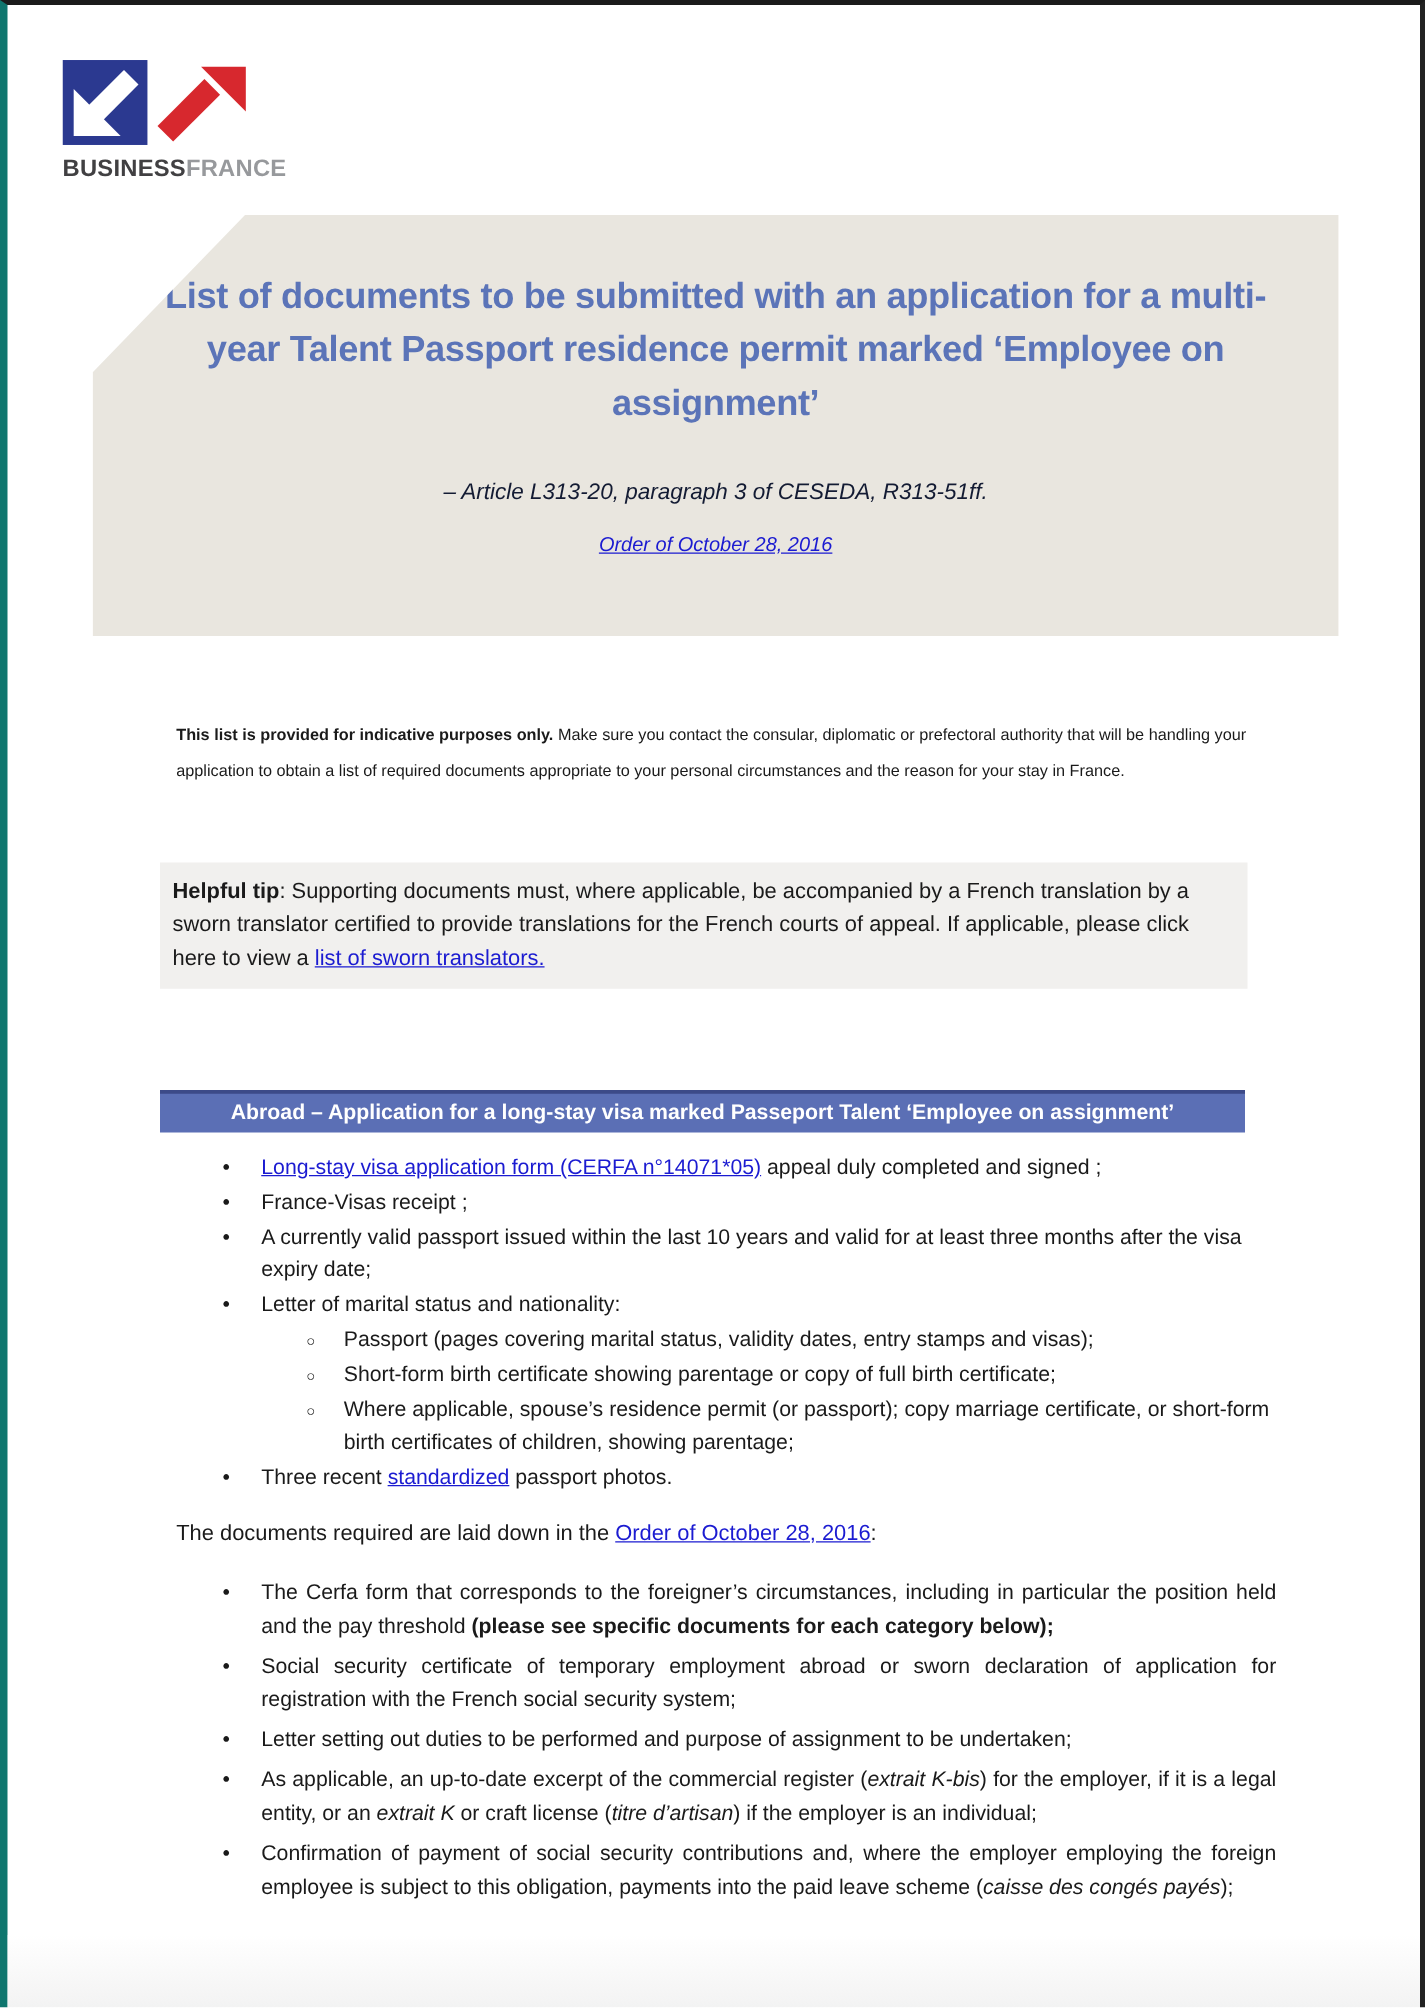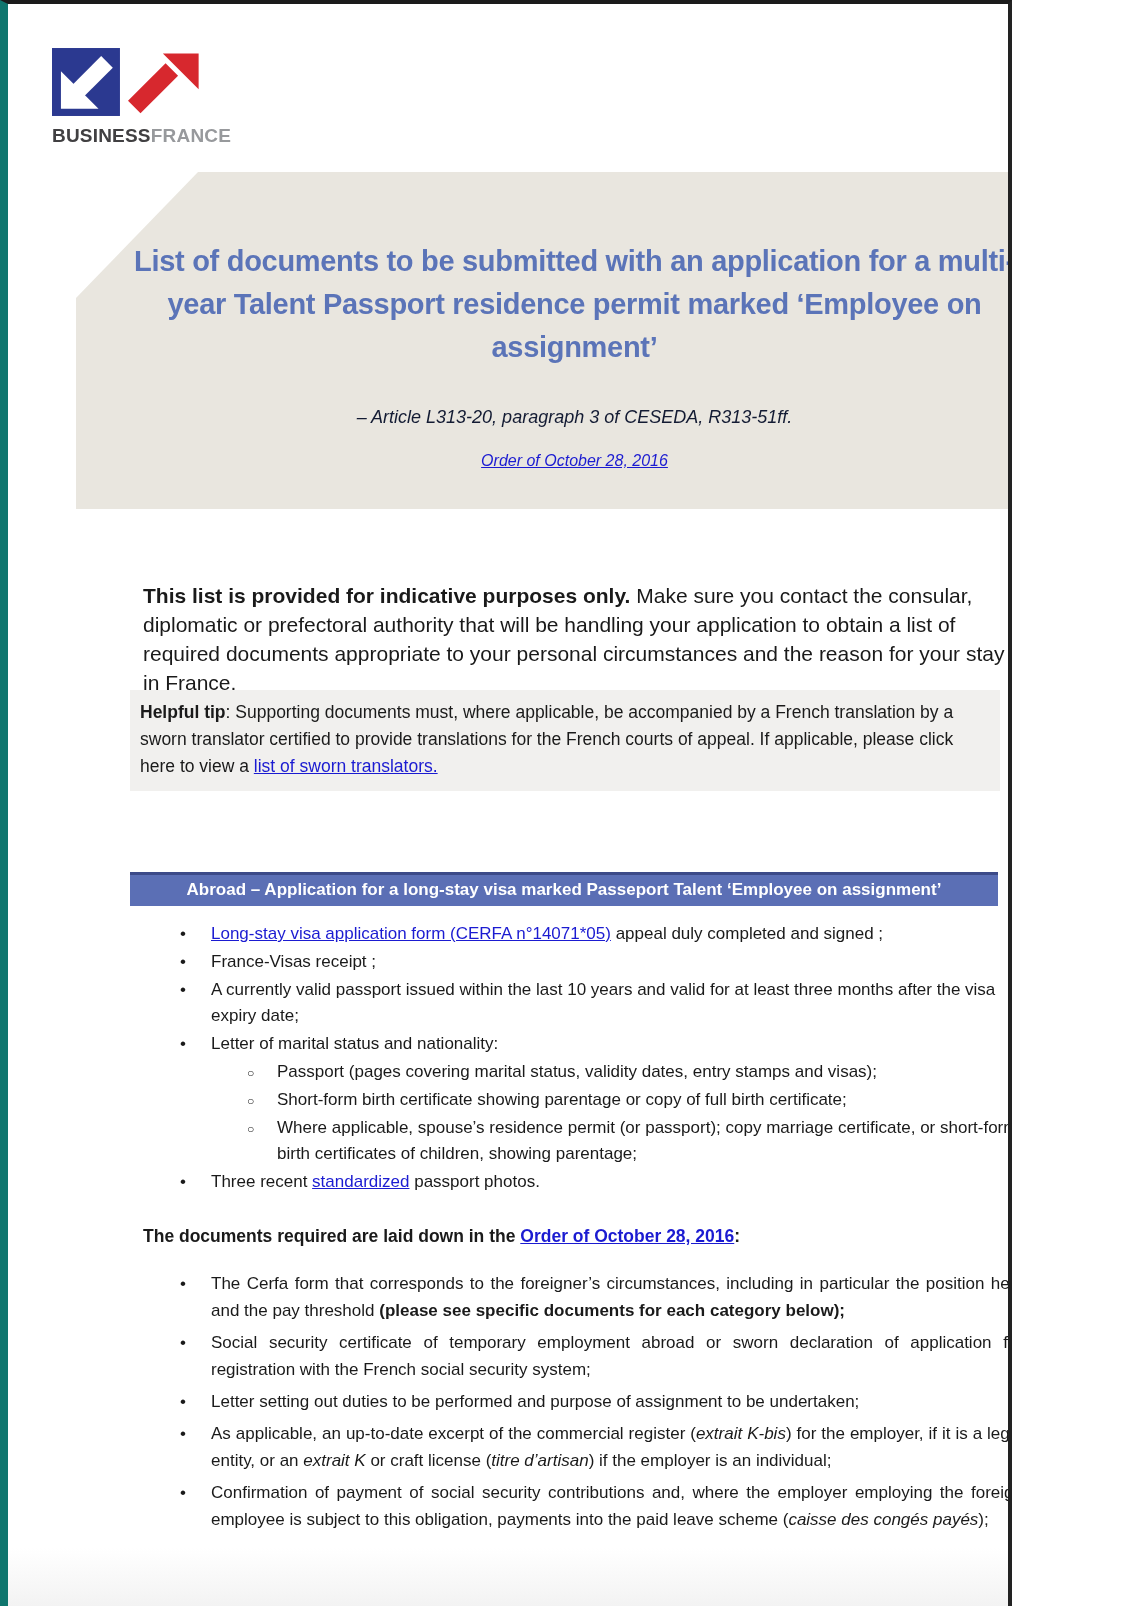--- a/index.html
+++ b/index.html
@@ -1,67 +1,67 @@
 <!DOCTYPE html>
 <html><head>
 <meta charset="utf-8">
 <style>
   html,body { margin:0; padding:0; background:#ffffff; }
   * { box-sizing:border-box; }
   .page {
-    position:relative; width:1012px; height:1606px; overflow:hidden;
+    position:relative; width:1140px; height:1606px; overflow:hidden;
     background:#ffffff;
-    border-left:8px solid #0f766e; border-top:4px solid #1b1b1b; border-right:4px solid #222222;
+    border-left:6px solid #0f766e; border-top:4px solid #1b1b1b; border-right:4px solid #222222;
     font-family:"Liberation Sans", "DejaVu Sans", sans-serif;
     color:#1a1a1a;
   }
   
   .logo { position:absolute; left:44px; top:42px; }
   .logo svg { display:block; width:152px; height:72px; }
   .logo-text { margin-top:7px; font-size:19px; font-weight:bold; letter-spacing:0.2px; }
   .logo-text .b { color:#414042; }
   .logo-text .f { color:#97999c; }
   
   .title-band {
     position:absolute; left:68px; top:168px; width:997px; height:337px;
     background:#e9e6df; text-align:center;
     clip-path:polygon(122px 0, 100% 0, 100% 100%, 0 100%, 0 126px);
   }
   .title-band h1 {
-    margin:68px 30px 0; font-size:29px; line-height:43px; letter-spacing:-0.3px;
+    margin:44px 30px 0; font-size:29px; line-height:43px; letter-spacing:-0.3px;
     color:#5b74b8; font-weight:bold;
   }
   .subtitle { margin:38px 40px 0; font-size:18px; font-style:italic; color:#131b33; }
   .order-wrap { margin:24px 0 0; }
   
   .link { color:#1b1bd1; text-decoration:underline; cursor:pointer; }
   .order-wrap .link { font-style:italic; }
   
-  .intro { position:absolute; left:135px; top:556px; width:880px; font-size:21px; line-height:29px; }
+  .intro { position:absolute; left:135px; top:556px; width:880px; font-size:13px; line-height:29px; }
   
   .tip {
     position:absolute; left:122px; top:686px; width:870px;
     background:#f1f0ee; padding:9px 14px 11px 10px; font-size:17.5px; line-height:27px;
   }
   
   .section-bar {
     position:absolute; left:122px; top:868px; width:868px; height:34px;
     background:#5b6fb5; border-top:3px solid #3c4a88;
     color:#ffffff; font-weight:bold; font-size:17px; line-height:29px;
     text-align:center; white-space:nowrap;
   }
   
   .main-flow { position:absolute; left:0; top:917px; width:1140px; }
   ul.list { list-style:none; margin:0 0 0 170px; padding:0; width:845px; font-size:17px; }
   ul.list > li { position:relative; padding-left:33px; line-height:26px; margin-bottom:2px; }
   ul.list > li::before { content:"•"; position:absolute; left:2px; top:0; font-size:17px; }
   ul.sublist { list-style:none; margin:2px 0 0; padding:0; }
   ul.sublist > li { position:relative; padding-left:66px; line-height:26px; margin-bottom:2px; }
   ul.sublist > li::before { content:"○"; position:absolute; left:36px; top:1px; font-size:12px; }
-  .docs-para { margin:28px 0 0 135px; width:880px; font-size:17.5px; line-height:27px;font-weight:bold; }
+  .docs-para { margin:18px 0 0 135px; width:880px; font-size:17.5px; line-height:27px; }
   ul.l2 { margin-top:20px; }
   ul.l2 > li { text-align:justify; line-height:27px; margin-bottom:5px; }
   .footer-date { margin:30px 0 0 135px; font-size:17.5px; color:#1c2430; }
   
   .bottom-fade {
     position:absolute; left:0; right:0; bottom:0; height:58px;
     background:linear-gradient(#ffffff, #f3f3f3);
   }
   em { font-style:italic; }
 </style>

